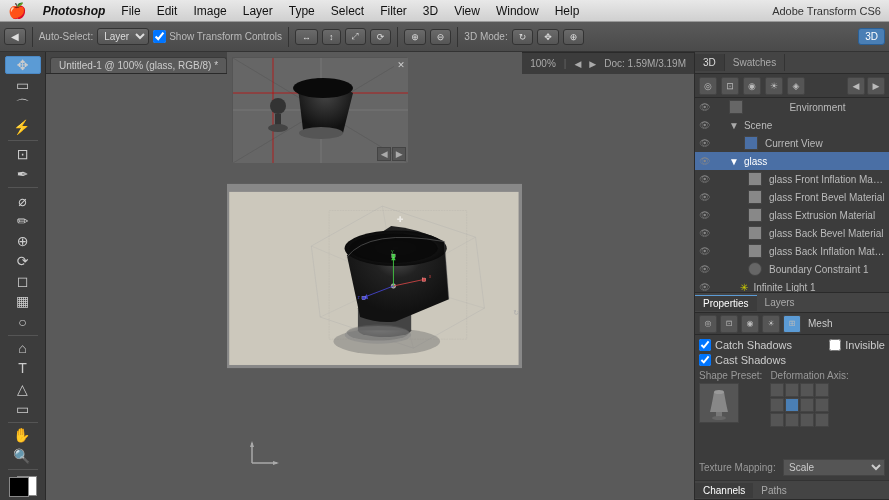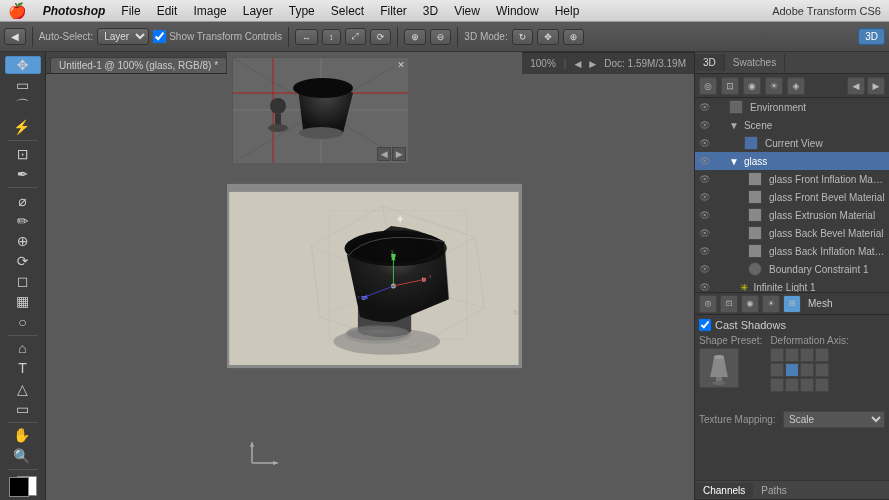--- a/index.html
+++ b/index.html
@@ -444,21 +444,21 @@
         <div class="panel-icon">▶</div>
       </div>
     </div>
 
     <div id="scene-tree">
 
       <div class="tree-row">
         <span class="eye-icon">👁</span>
         <span class="lock-icon"></span>
         <span class="tree-thumb" style="background:#666;"></span>
-        <span style="flex:1;padding-left:4px;">Environment</span>
+        <span style="flex:1;padding-left:4px;text-align:center;">Environment</span>
       </div>
 
       <div class="tree-row">
         <span class="eye-icon">👁</span>
         <span class="lock-icon"></span>
         <span style="font-size:10px;padding-right:2px;color:#aaa;">▼</span>
         <span style="flex:1;">Scene</span>
       </div>
 
       <div class="tree-row">
@@ -526,32 +526,44 @@
 
       <div class="tree-row">
         <span class="eye-icon">👁</span>
         <span class="lock-icon"></span>
         <span style="display:inline-block;width:8px;"></span>
         <span style="color:#cc0;font-size:10px;padding-right:2px;">✳</span>
         <span style="flex:1;">Infinite Light 1</span>
       </div>
     </div>
 
+    <div id="properties-tabs">
+      <div class="prop-tab active">Properties</div>
+      <div class="prop-tab">Layers</div>
+    </div>
 
     <div style="height:22px;background:#3c3c3c;display:flex;align-items:center;padding:0 4px;gap:3px;border-bottom:1px solid #2a2a2a;">
       <div class="panel-icon" style="font-size:8px;">◎</div>
       <div class="panel-icon" style="font-size:8px;">⊡</div>
       <div class="panel-icon" style="font-size:8px;">◉</div>
       <div class="panel-icon" style="font-size:8px;">☀</div>
       <div class="panel-icon" style="font-size:8px;background:#5b9bd5;">⊞</div>
       <span style="margin-left:4px;font-size:10px;color:#ccc;">Mesh</span>
     </div>
 
     <div id="properties-content">
       
+      <div class="prop-row">
+        <input type="checkbox" checked="" class="prop-checkbox" style="">
+        <span>Catch Shadows</span>
+        <span style="margin-left:auto;display:flex;align-items:center;gap:4px;">
+          <input type="checkbox" class="prop-checkbox" style="">
+          <span>Invisible</span>
+        </span>
+      </div>
       
       <div class="prop-row">
         <input type="checkbox" checked="" class="prop-checkbox" style="">
         <span>Cast Shadows</span>
       </div>
 
       
       <div style="display:flex;gap:8px;margin:4px 0;">
         <div>
           <div style="font-size:10px;color:#999;margin-bottom:2px;">Shape Preset:</div>
@@ -581,21 +593,21 @@
             <div class="deform-cell"></div>
             <div class="deform-cell"></div>
             <div class="deform-cell"></div>
           </div>
         </div>
       </div>
 
       
 
       
-      <div class="prop-row" style="margin-top:4px;">
+      <div class="prop-row" style="margin-top:17px;">
         <span class="prop-label">Texture Mapping:</span>
         <select class="prop-select">
           <option>Scale</option>
         </select>
       </div>
 
       
       
 
       

